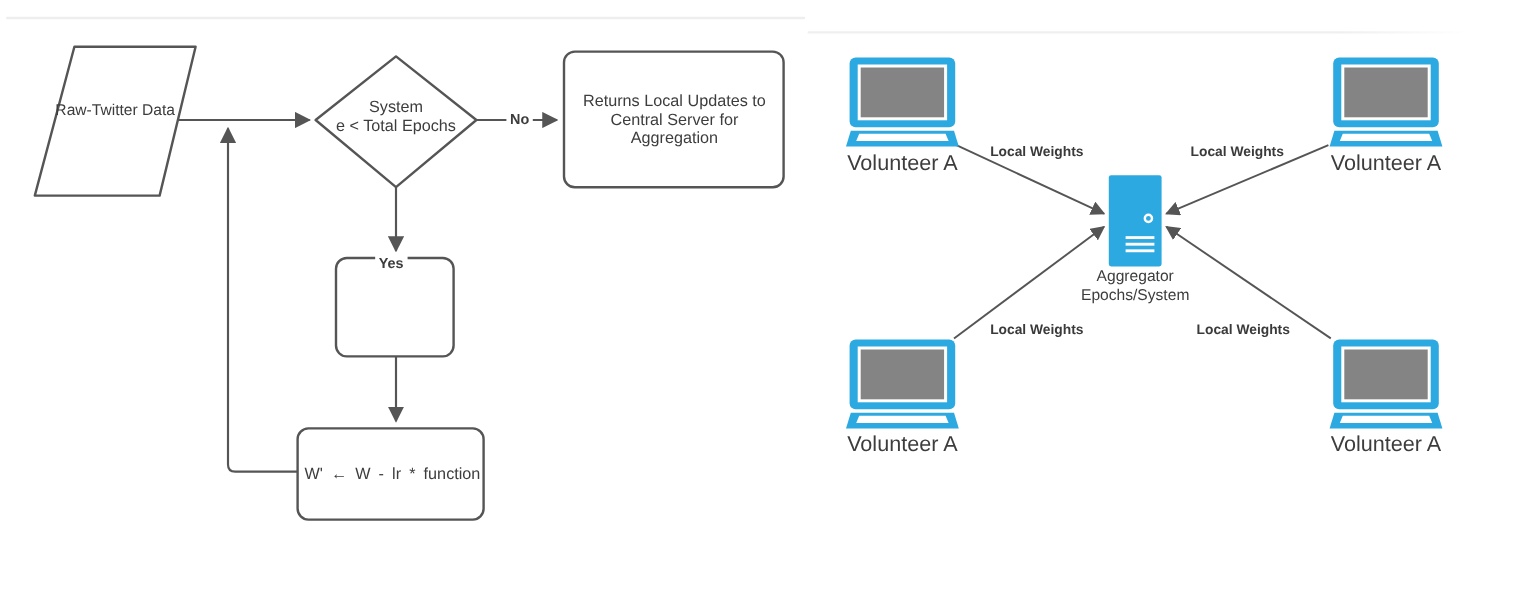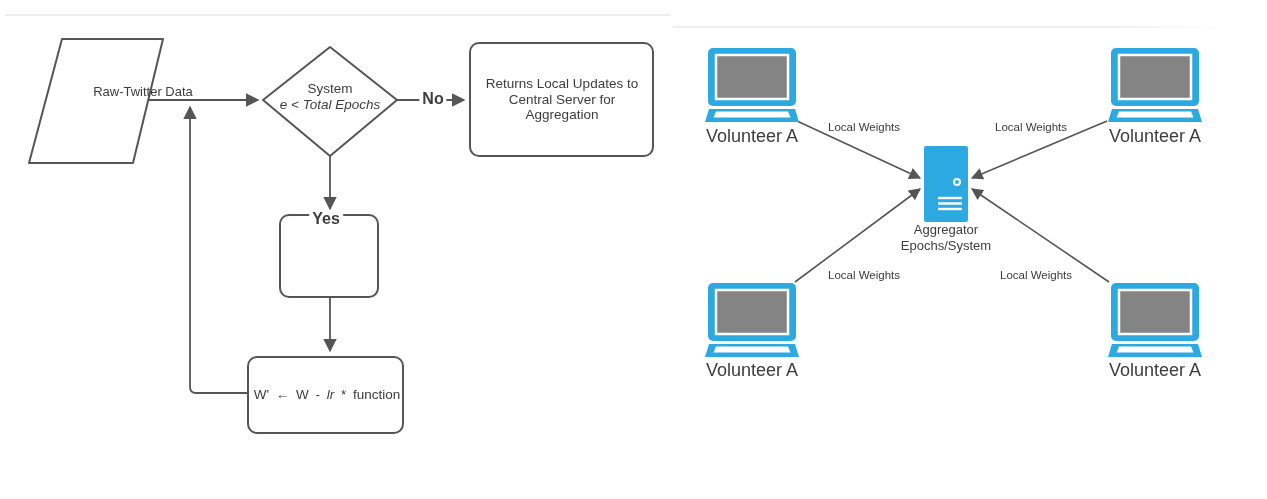--- a/index.html
+++ b/index.html
@@ -7,34 +7,34 @@
     position:relative;width:1267px;height:499px;overflow:hidden;background:#ffffff;
     font-family:"Liberation Sans", sans-serif;color:#3d3d3d;
   }
   svg{position:absolute;left:0;top:0;}
   .hline{position:absolute;height:2px;background:#eeeeee;border-radius:2px;}
   .hline-left{left:5px;top:14px;width:666px;}
   .hline-right{left:673px;top:26px;width:551px;
     background:linear-gradient(to right,#efefef 80%,rgba(239,239,239,0));}
   .lbl{position:absolute;text-align:center;}
   .node-label{font-size:13.5px;line-height:16px;}
-  .data-label{left:40px;top:83px;width:112px;font-size:13px;line-height:17px;margin-left:47px;}
+  .data-label{left:40px;top:83px;width:112px;font-size:13px;line-height:17px;}
   .decision-label{left:260px;top:81px;width:140px;}
   .returns-label{left:477px;top:76px;width:170px;line-height:15.5px;}
   .training-label{left:284px;top:224px;width:91px;line-height:16.5px;}
   .update-label{left:250px;top:387px;width:154px;word-spacing:3px;}
-  .branch-label{font-size:16px;font-weight:bold;background:#ffffff;padding:0 3px;
+  .branch-label{font-size:12px;font-weight:bold;background:#ffffff;padding:0 3px;
     transform:translate(-50%,-50%);color:#3d3d3d;}
   .no-label{left:433px;top:99px;}
   .yes-label{left:326px;top:183px;margin-top:36px;}
-  .italic{font-style:italic;}
+  .italic{}
   .volunteer-label{width:94px;font-size:18px;}
   .vol-tl{left:705px;top:126px;} .vol-tr{left:1108px;top:126px;}
   .vol-bl{left:705px;top:360px;} .vol-br{left:1108px;top:360px;}
-  .edge-label{font-size:11.5px;transform:translateX(-50%);white-space:nowrap;color:#3a3a3a;}
+  .edge-label{font-size:11.5px;transform:translateX(-50%);white-space:nowrap;color:#3a3a3a;font-weight:bold;}
   .edge-tl{left:864px;top:121px;} .edge-tr{left:1031px;top:121px;}
   .edge-bl{left:864px;top:269px;} .edge-br{left:1036px;top:269px;}
   .server-label{left:891px;top:222px;width:110px;font-size:13px;line-height:15.5px;}
 </style>
 </head>
 <body>
 
 <div class="canvas">
 
   <div class="hline hline-left"></div>

